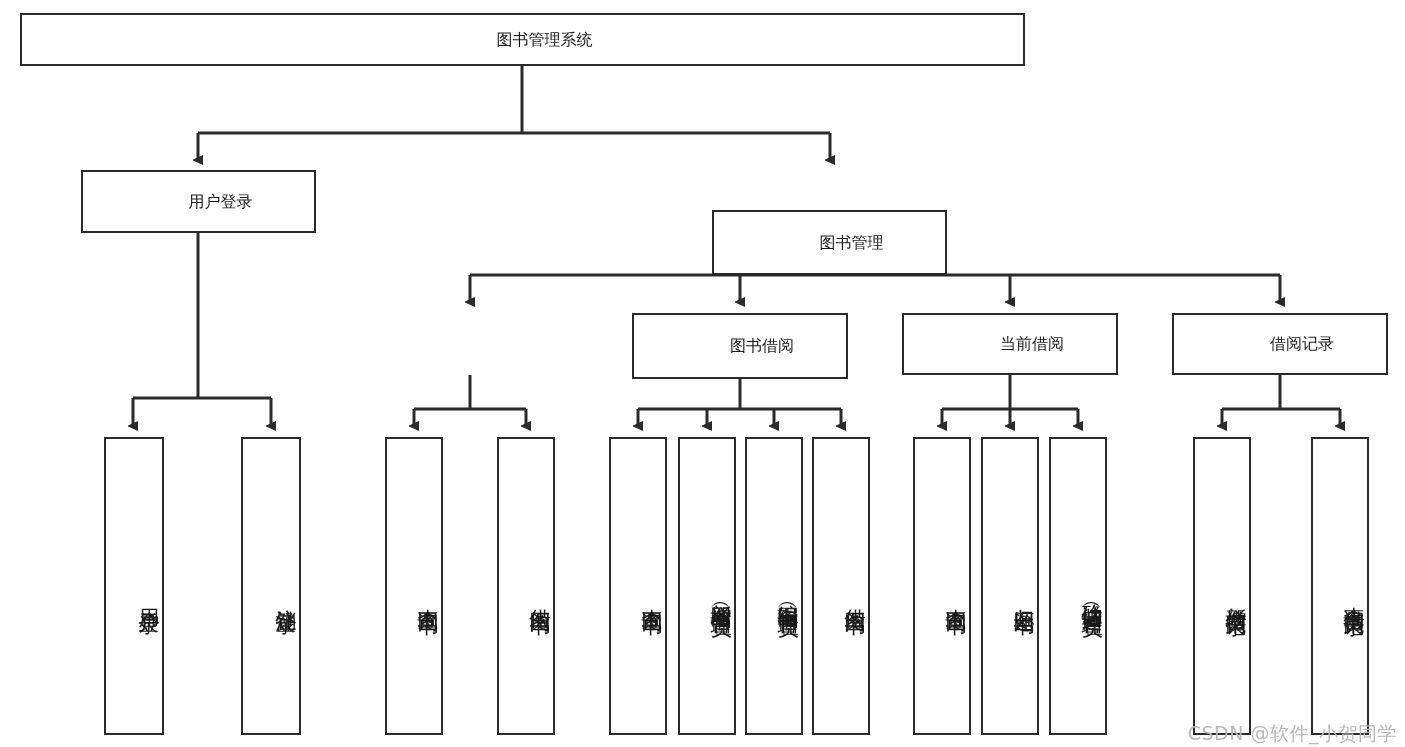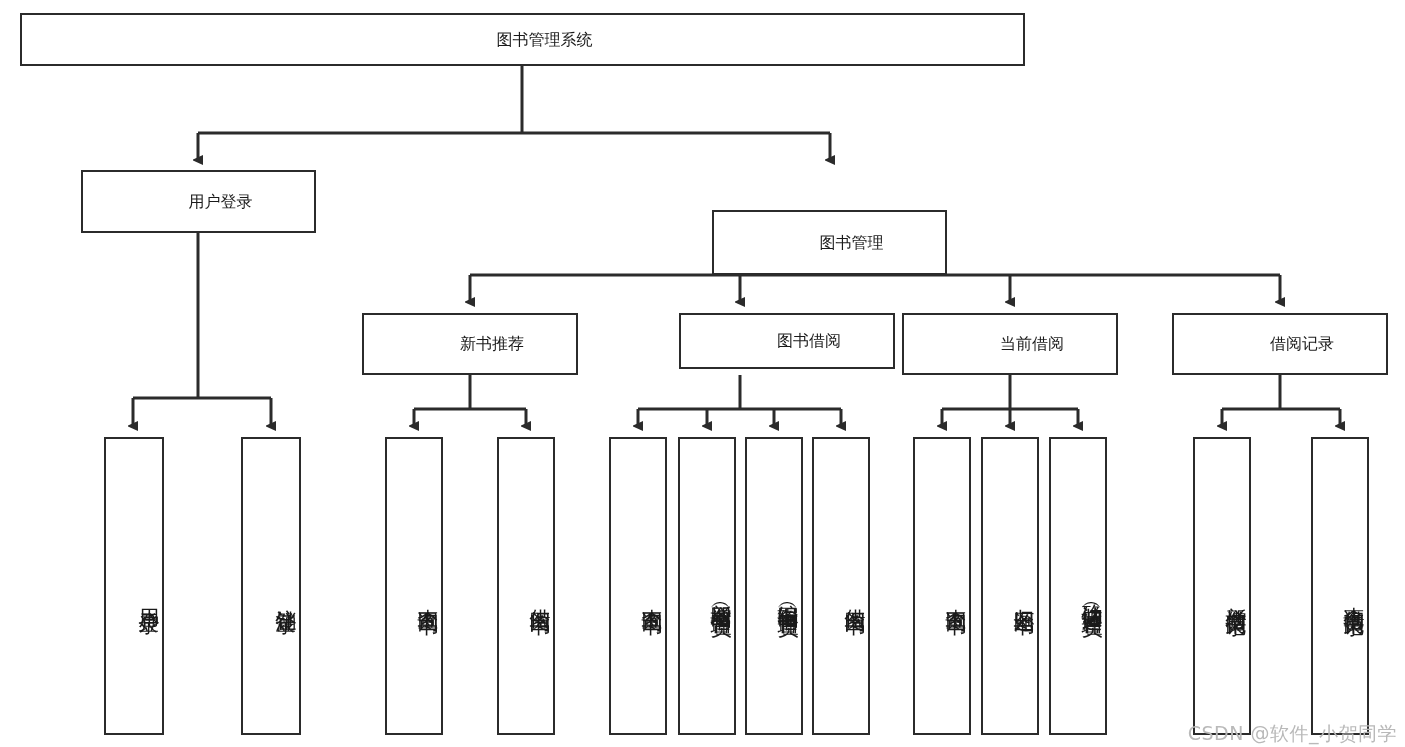--- a/index.html
+++ b/index.html
@@ -132,24 +132,21 @@
     <span class="node-label">图书管理系统</span>
   </div>
 
   <div class="node h" style="left:81px; top:170px; width:235px; height:63px;">
     <span class="node-label">用户登录</span>
   </div>
   <div class="node h" style="left:712px; top:170px; width:235px; height:65px;margin-top:40px;">
     <span class="node-label">图书管理</span>
   </div>
 
-  <div class="node h" style="left:362px; top:313px; width:216px; height:62px;">
-    <span class="node-label">新书推荐</span>
-  </div>
-  <div class="node h" style="left:632px; top:313px; width:216px; height:56px;margin-left:47px;">
+  <div class="node h" style="left:632px; top:313px; width:216px; height:66px;">
     <span class="node-label">图书借阅</span>
   </div>
   <div class="node h" style="left:1172px; top:313px; width:216px; height:62px;">
     <span class="node-label">借阅记录</span>
   </div>
   <div class="node h" style="left:902px; top:313px; width:216px; height:62px;">
     <span class="node-label">当前借阅</span>
   </div>
 
   <div class="node v" style="left:104px; top:437px; width:60px; height:298px;">

